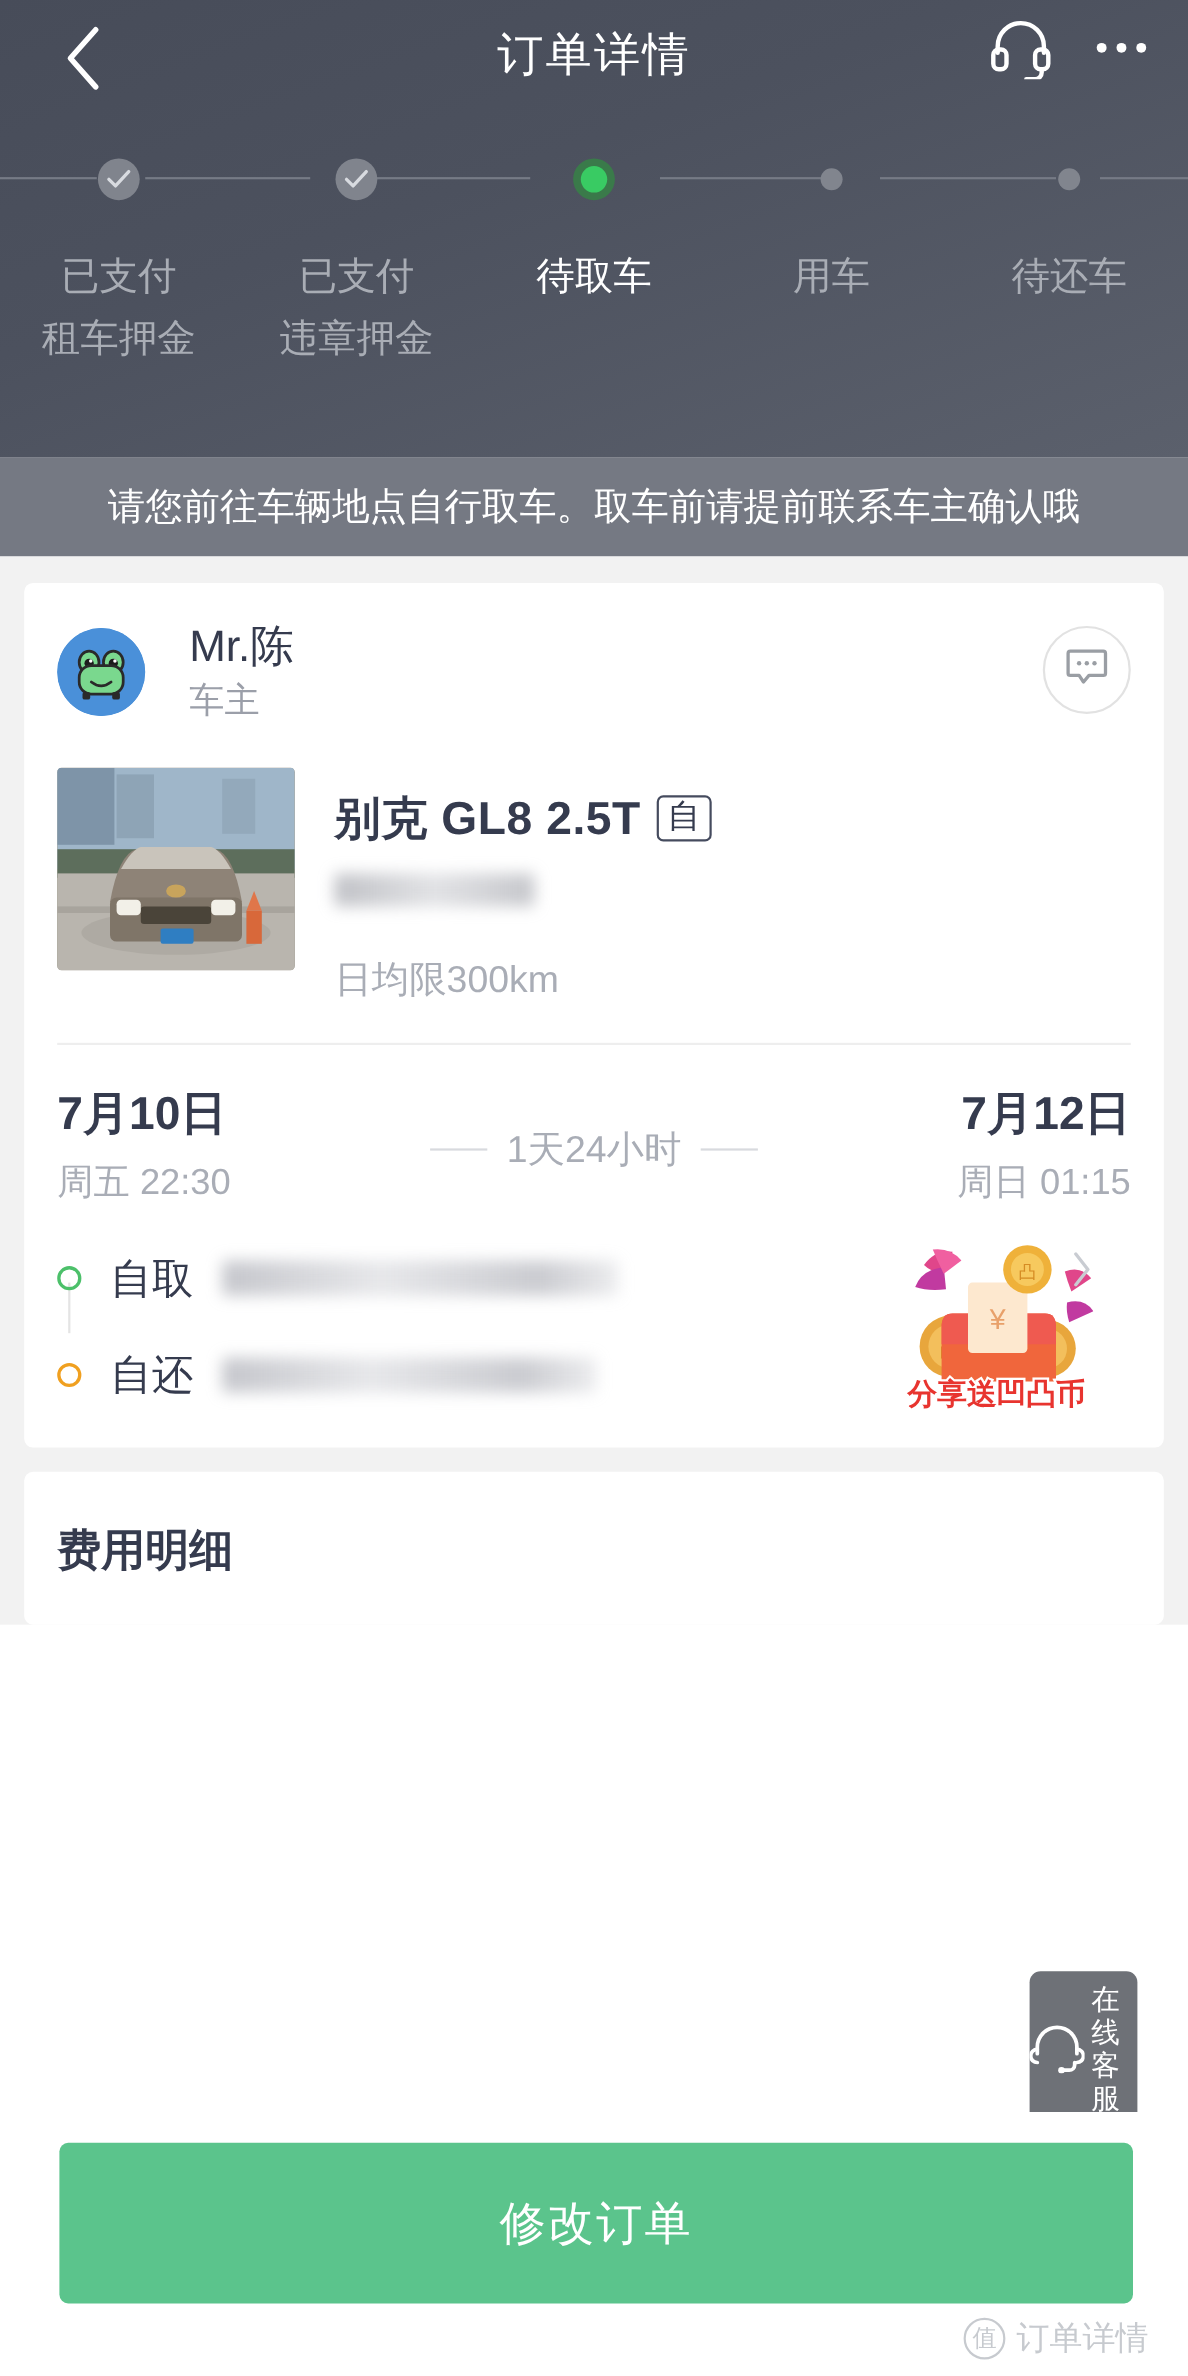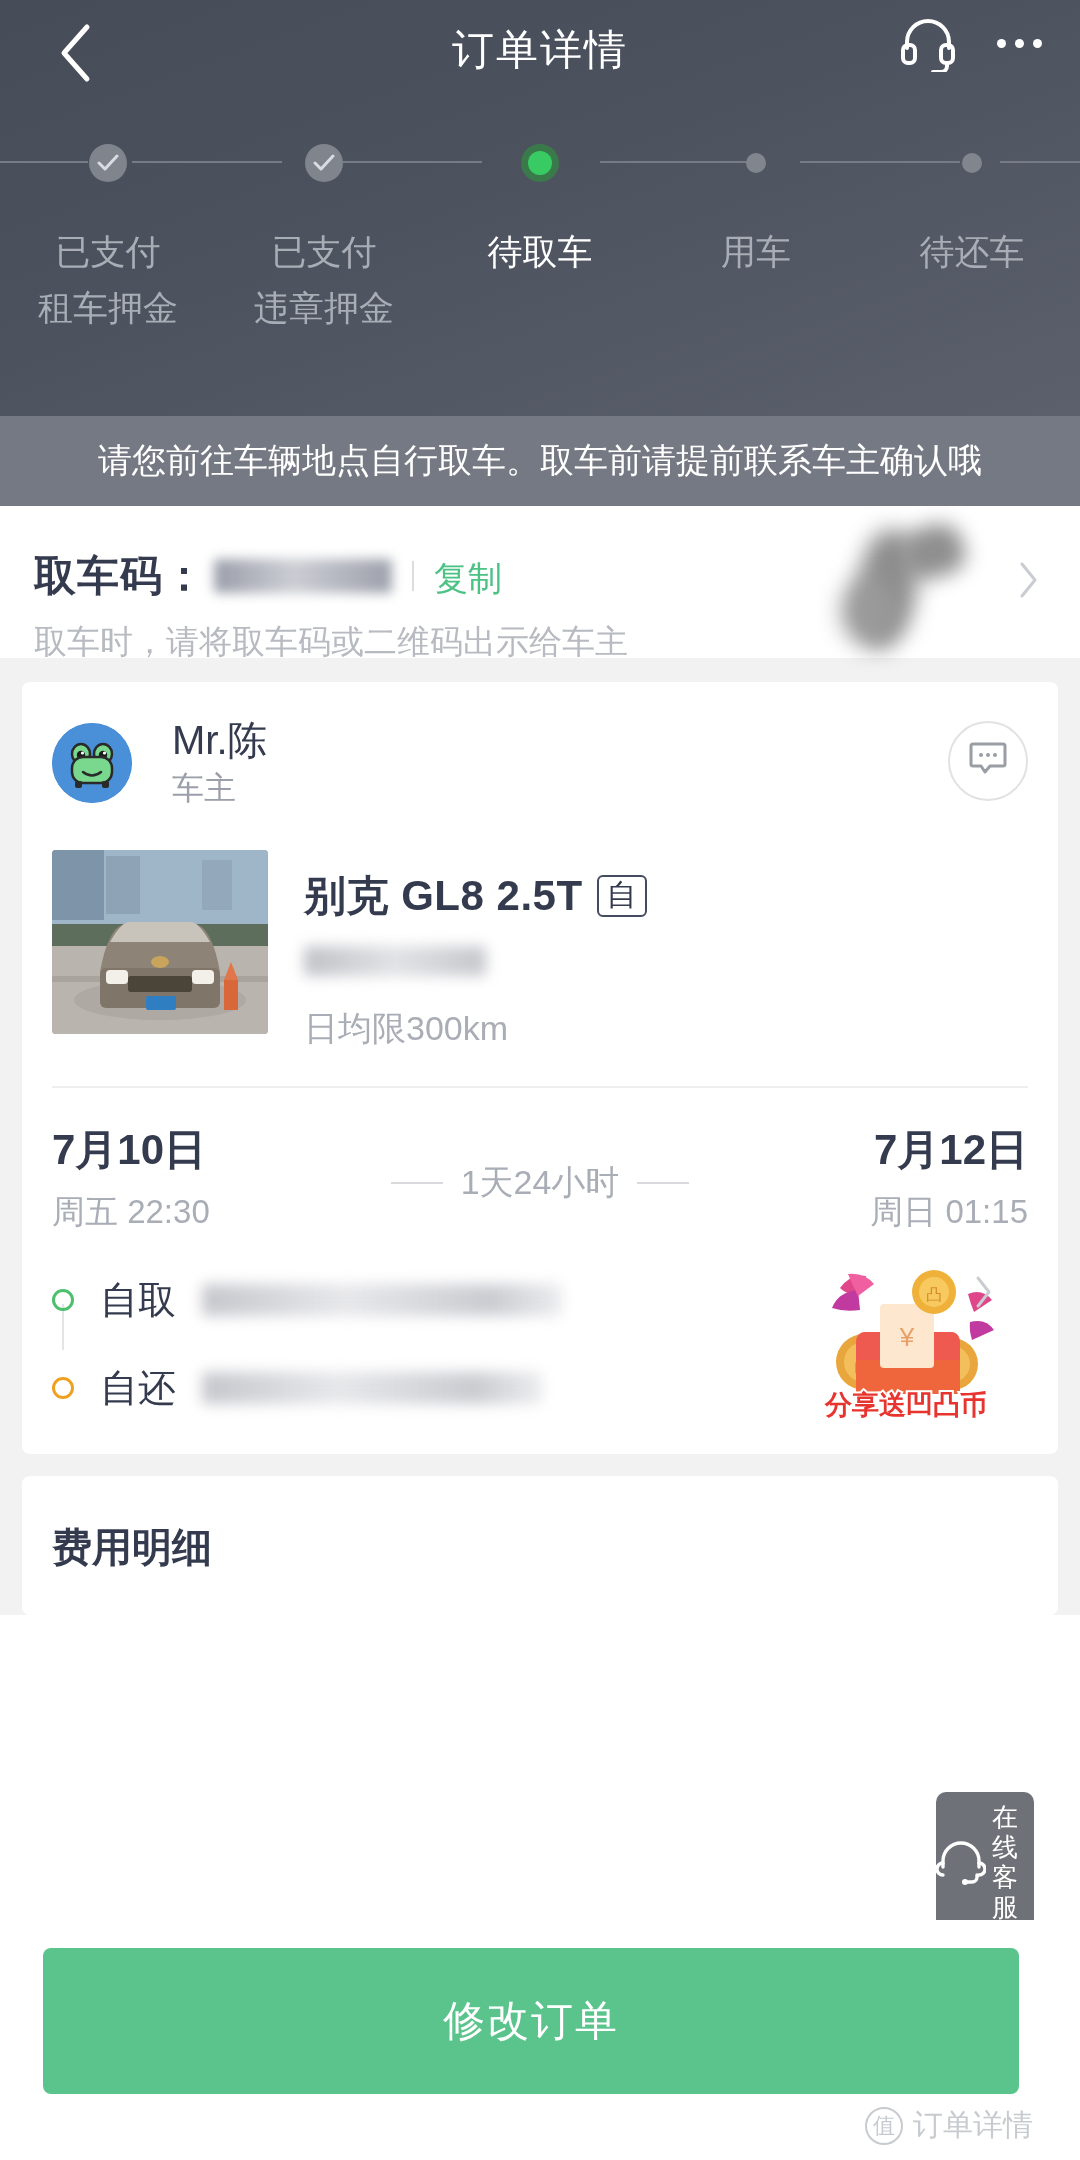--- a/index.html
+++ b/index.html
@@ -356,21 +356,21 @@
   }
   .blur-plate {
     width: 182px;
     height: 30px;
     margin-top: 22px;
     background: linear-gradient(90deg, rgba(150,152,160,.6), rgba(170,172,180,.35) 50%, rgba(150,152,160,.55));
     filter: blur(7px);
     border-radius: 4px;
   }
   .car-limit {
-    margin-top: 30px;
+    margin-top: 44px;
     font-size: 34px;
     color: #a9adb6;
   }
 
   .hr {
     height: 2px;
     background: #eeeeee;
     margin: 0;
   }
 
@@ -506,21 +506,21 @@
   .cs-tab .cs-label {
     color: #ffffff;
     font-size: 26px;
     line-height: 30px;
     letter-spacing: 1px;
   }
 
   
   .footer {
     position: absolute;
-    left: 5px;
+    left: 16px;
     bottom: 0;
     width: 1052px;
     height: 240px;
     background: #ffffff;
     box-sizing: border-box;
     padding: 28px 38px;
   }
   .cta {
     width: 100%;
     height: 146px;
@@ -656,40 +656,20 @@
     </div>
   </div>
 </div>
 
 <div class="notice">
   <span>请您前往车辆地点自行取车。取车前请提前联系车主确认哦</span>
 </div>
 
 <div class="page">
 
-  <div class="pickup">
-    <div class="pickup-row1">
-      <span class="pickup-label">取车码：</span>
-      <span class="blur-code"></span>
-      <span class="pickup-divider"></span>
-      <span class="copy-btn">复制</span>
-    </div>
-    <div class="pickup-sub">取车时，请将取车码或二维码出示给车主</div>
-
-    <div class="qr-blob">
-      <span class="b1"></span>
-        <span class="b2"></span>
-        <span class="b3"></span>
-    </div>
-    <span class="chev-right">
-      <svg width="22" height="40" viewBox="0 0 22 40">
-        <path d="M4 4 L17 20 L4 36" fill="none" stroke="#c9ccd2" stroke-width="3" stroke-linecap="round" stroke-linejoin="round"></path>
-      </svg>
-    </span>
-  </div>
 
   <div class="gap"></div>
 
   <div class="card">
 
     <div class="owner-row">
       <span class="avatar">
         <svg width="80" height="80" viewBox="0 0 80 80">
           <circle cx="40" cy="40" r="40" fill="#4a90d9"></circle>
           <g>

